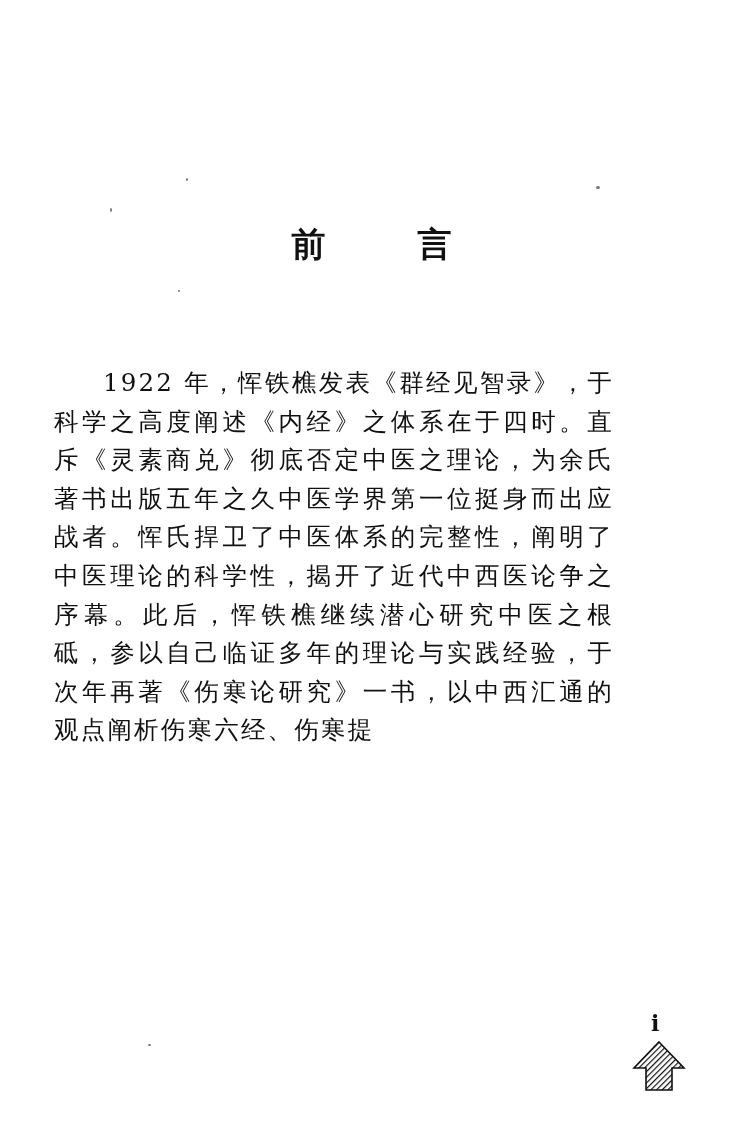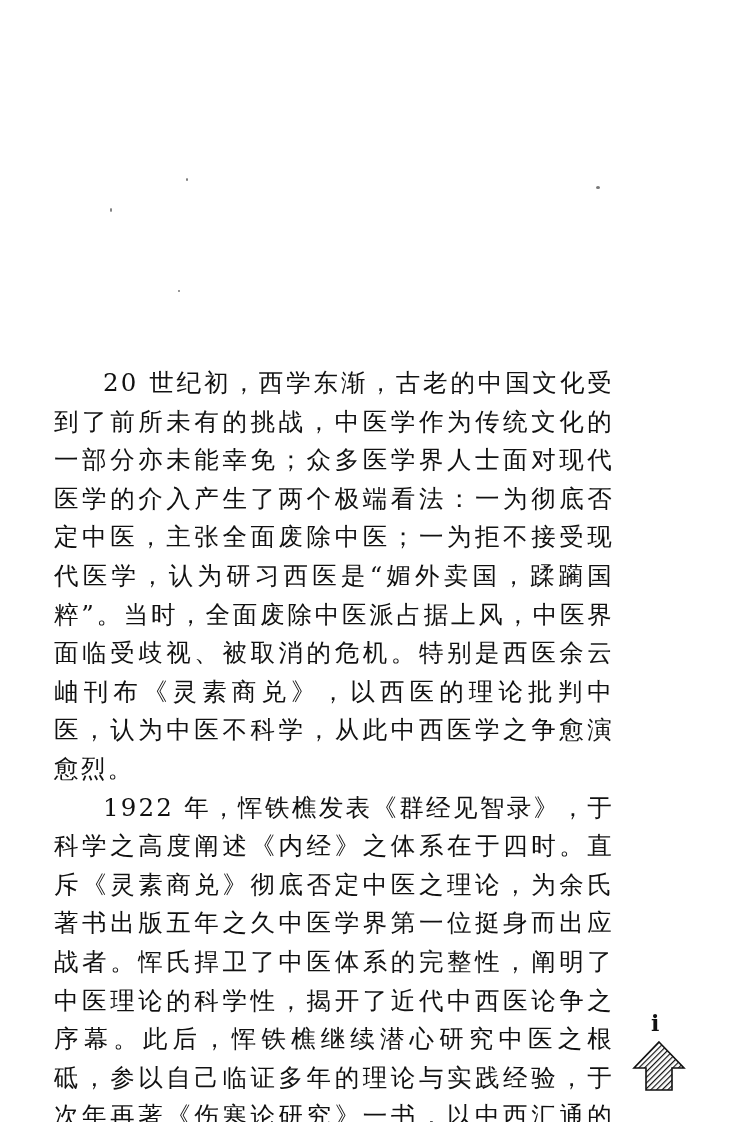--- a/index.html
+++ b/index.html
@@ -35,23 +35,25 @@
 </head>
 <body>
 
 <div class="page">
   <span class="speck" style="left:186px;top:178px;width:2px;height:3px;"></span>
   <span class="speck" style="left:110px;top:208px;width:2px;height:4px;"></span>
   <span class="speck" style="left:596px;top:186px;width:4px;height:3px;"></span>
   <span class="speck" style="left:178px;top:290px;width:2px;height:2px;"></span>
   <span class="speck" style="left:148px;top:1044px;width:3px;height:2px;"></span>
 
+  <div class="title">
+    <span class="ch">前</span><span class="gap"></span><span class="ch">言</span>
+  </div>
 
   <div class="body-text">
-    <p>20 世纪初，西学东渐，古老的中国文化受到了前所未有的挑战，中医学作为传统文化的一部分亦未能幸免；众多医学界人士面对现代医学的介入产生了两个极端看法：一为彻底否定中医，主张全面废除中医；一为拒不接受现代医学，认为研习西医是“媚外卖国，蹂躏国粹”。当时，全面废除中医派占据上风，中医界面临受歧视、被取消的危机。特别是西医余云岫刊布《灵素商兑》，以西医的理论批判中医，认为中医不科学，从此中西医学之争愈演愈烈。</p>
     <p>1922 年，恽铁樵发表《群经见智录》，于科学之高度阐述《内经》之体系在于四时。直斥《灵素商兑》彻底否定中医之理论，为余氏著书出版五年之久中医学界第一位挺身而出应战者。恽氏捍卫了中医体系的完整性，阐明了中医理论的科学性，揭开了近代中西医论争之序幕。此后，恽铁樵继续潜心研究中医之根砥，参以自己临证多年的理论与实践经验，于次年再著《伤寒论研究》一书，以中西汇通的观点阐析伤寒六经、伤寒提</p>
   </div>
 
   <div class="page-number">i</div>
 
   <div class="next-arrow">
     <svg width="54" height="52" viewBox="0 0 54 52">
       <defs>
         <pattern id="hatch" width="4" height="4" patternUnits="userSpaceOnUse" patternTransform="rotate(45)">
           <rect width="4" height="4" fill="#ffffff"></rect>

